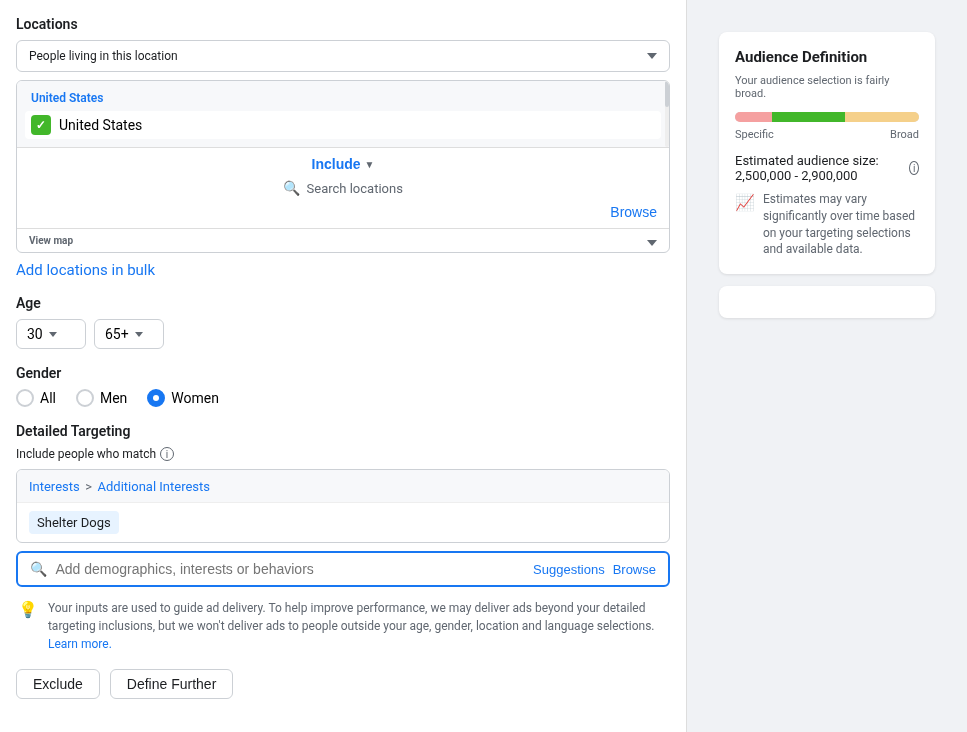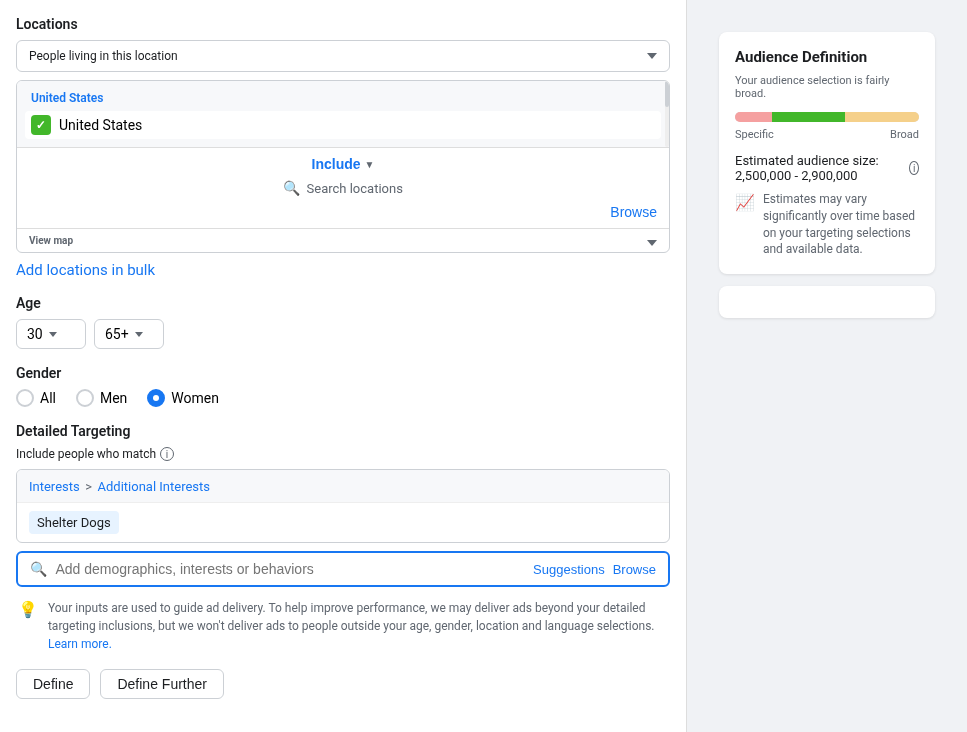--- a/index.html
+++ b/index.html
@@ -509,21 +509,21 @@
 
   <div class="notice-box">
     <span class="bulb-icon">💡</span>
     <div class="notice-text">
       <span>Your inputs are used to guide ad delivery. To help improve performance, we may deliver ads beyond your detailed targeting inclusions, but we won't deliver ads to people outside your age, gender, location and language selections.</span>
       <a href="#">Learn more.</a>
     </div>
   </div>
 
   <div class="bottom-buttons">
-    <button class="btn-secondary">Define</button>
+    <button class="btn-secondary">Exclude</button>
     <button class="btn-secondary">Define Further</button>
   </div>
 </div>
 
 <div class="right-panel">
 
   <div class="card">
     <div class="card-title">Audience Definition</div>
     <div class="card-subtitle">Your audience selection is fairly broad.</div>
     <div class="meter-bar">

